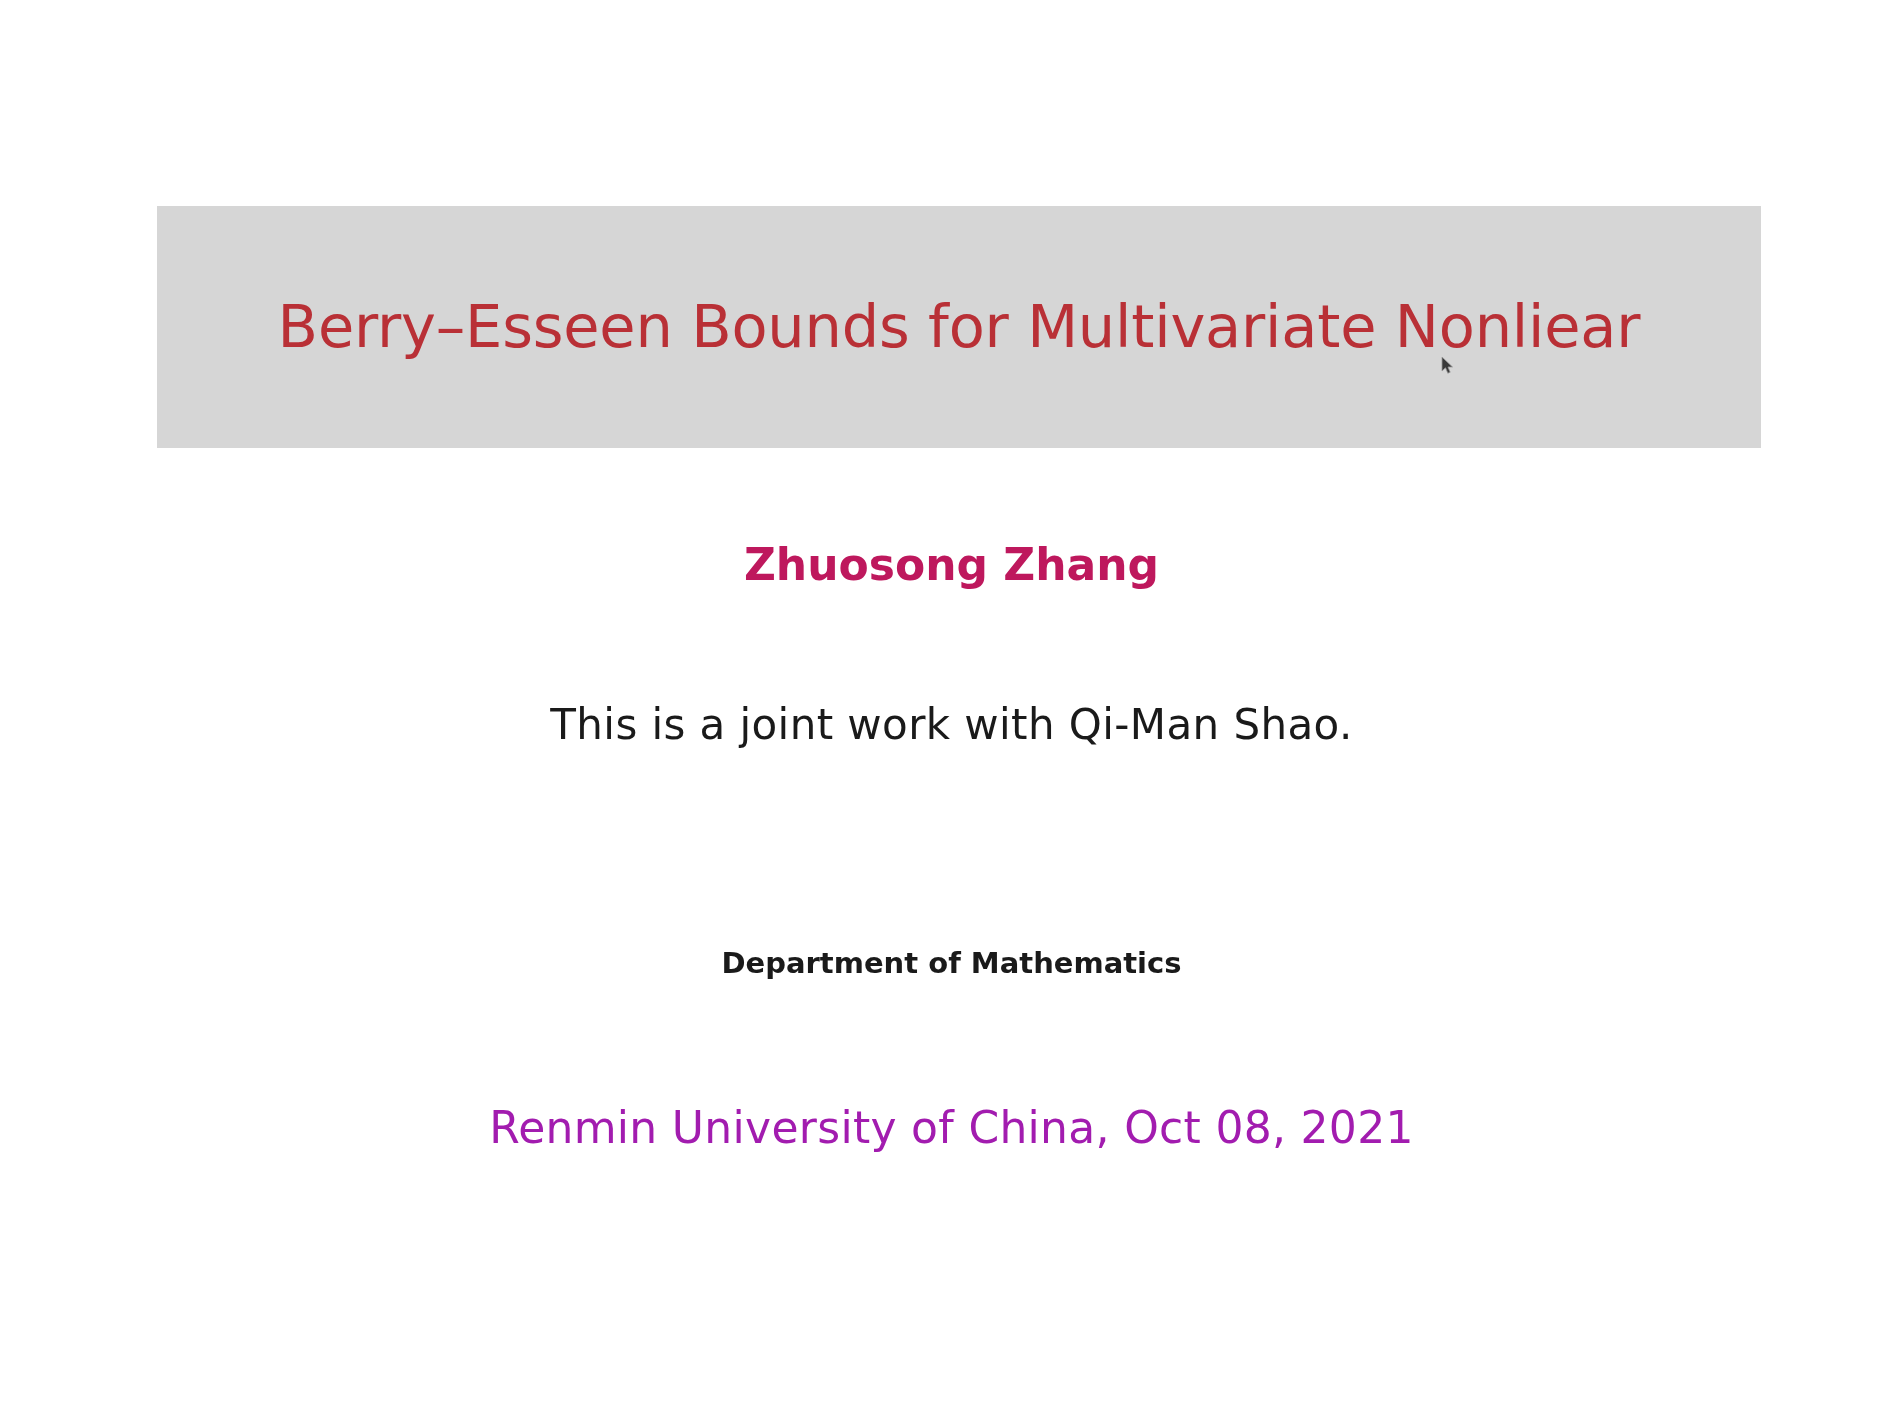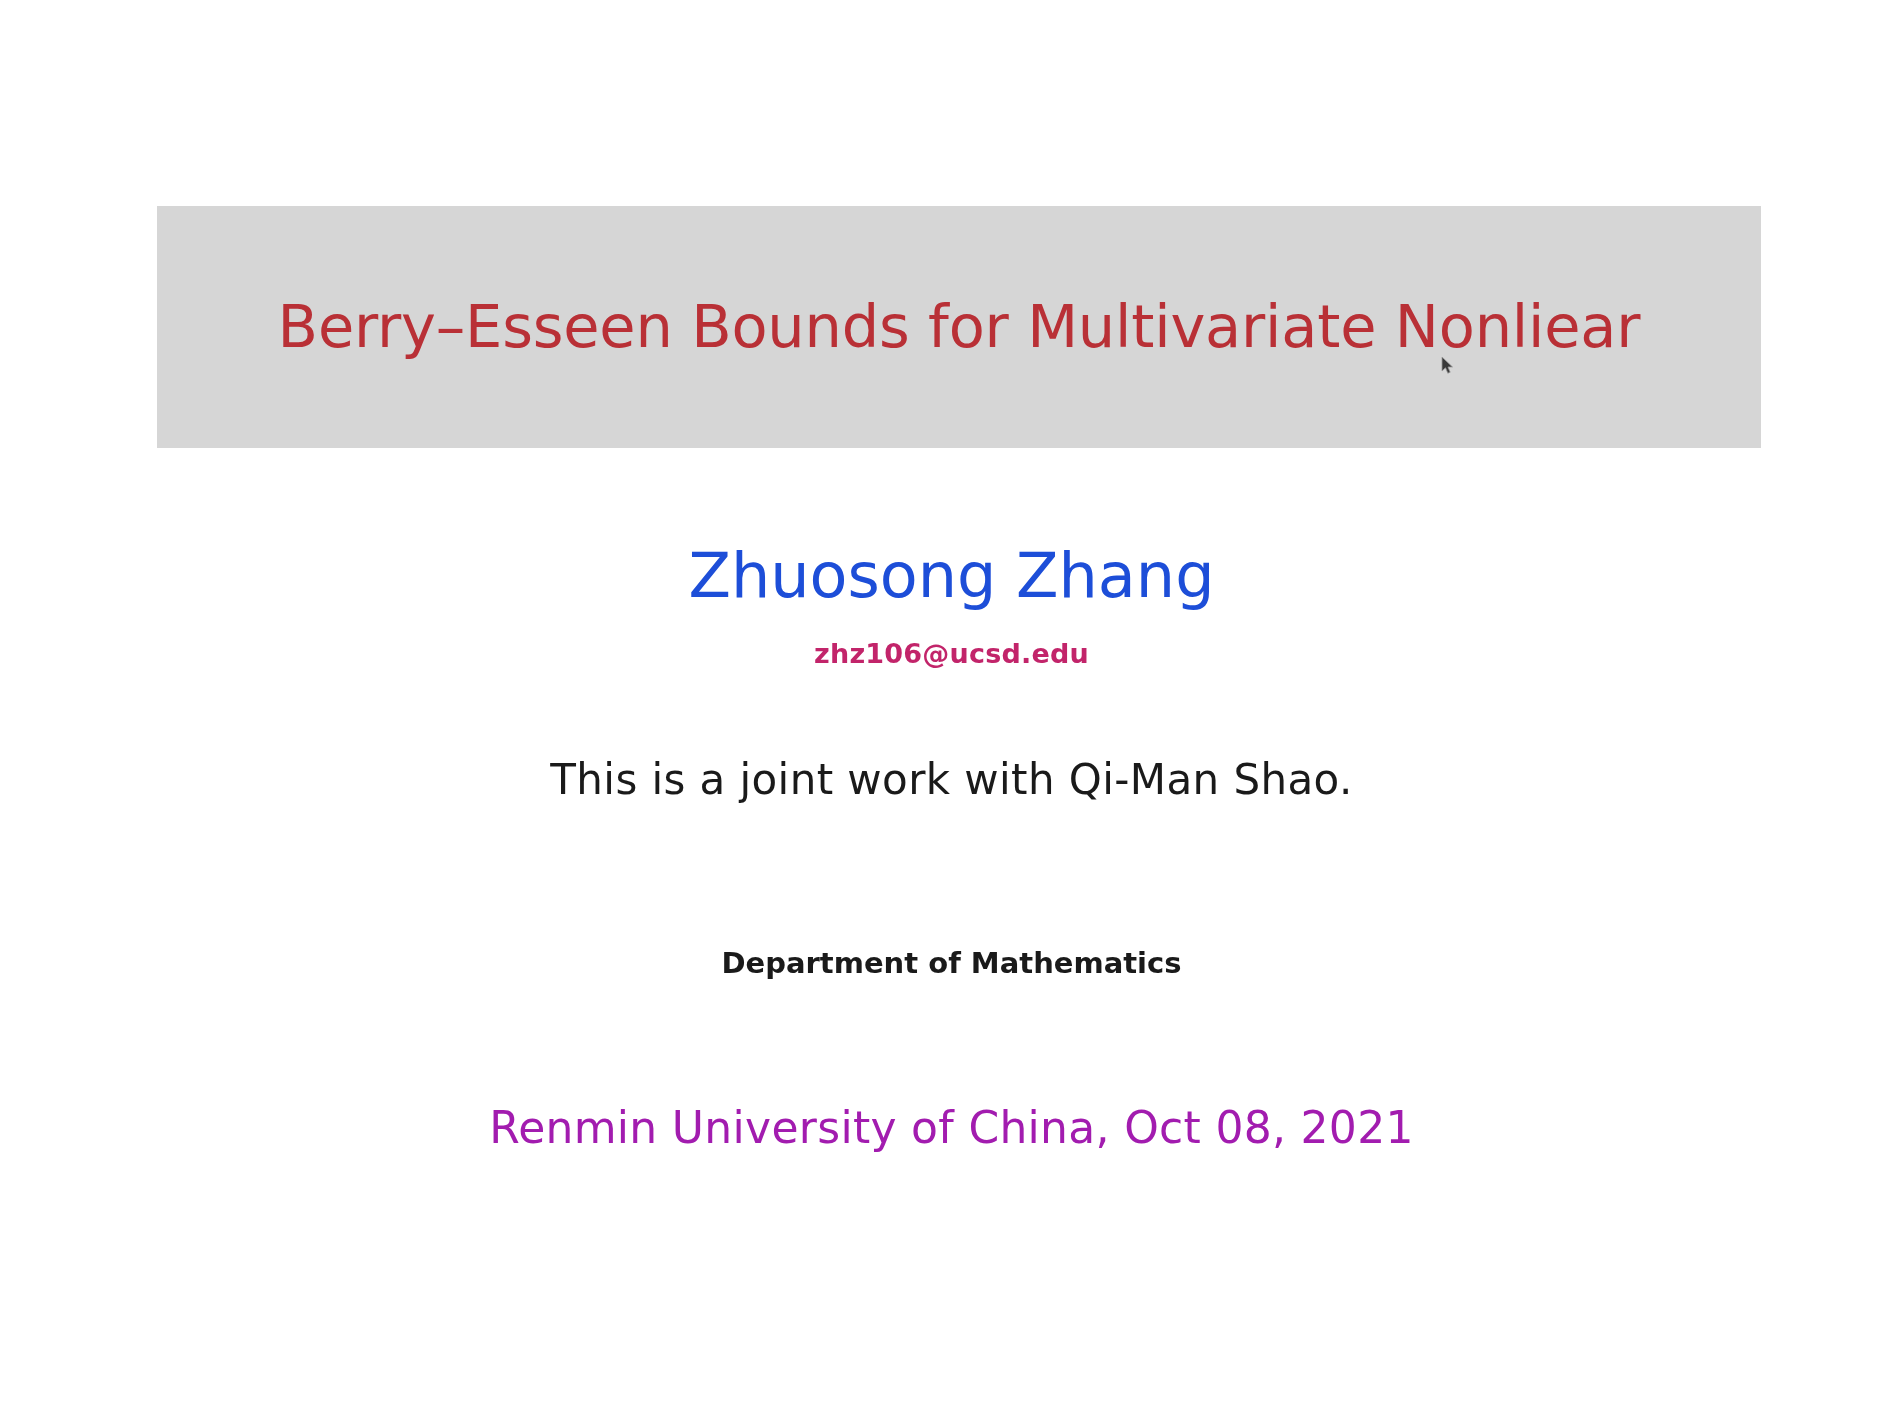--- a/index.html
+++ b/index.html
@@ -59,39 +59,39 @@
     text-align: center;
   }
 
   
   .author {
     position: absolute;
     left: 0;
     top: 523px;
     width: 1871px;
     text-align: center;
-    font-size: 62px;
-    color: #1d4ed8;
-    font-weight: 400;
+    font-size: 44px;
+    color: #be185d;
+    font-weight: 700;
   }
   .email {
     position: absolute;
     left: 0;
     top: 622px;
     width: 1871px;
     text-align: center;
     font-size: 27px;
     color: #c2246a;
     font-weight: 600;
     letter-spacing: 0.2px;
   }
   .joint-work {
     position: absolute;
     left: 0;
-    top: 739px;
+    top: 684px;
     width: 1871px;
     text-align: center;
     font-size: 42px;
     color: #1a1a1a;
     letter-spacing: 0.4px;
   }
 
   
   .affil {
     position: absolute;
@@ -134,21 +134,20 @@
 
 <div class="frame">
   <div class="slide">
 
     <div class="title-banner">
       <div class="title-line">Berry–Esseen Bounds for Multivariate Nonliear</div>
     </div>
 
     <div class="author">Zhuosong Zhang</div>
 
-    <div class="email">zhz106@ucsd.edu</div>
 
     <div class="joint-work">This is a joint work with Qi-Man Shao.</div>
 
     <div class="affil">
       <div>Department of Mathematics</div>
     </div>
 
     <div class="venue">Renmin University of China, Oct 08, 2021</div>
 
     <div class="cursor">

